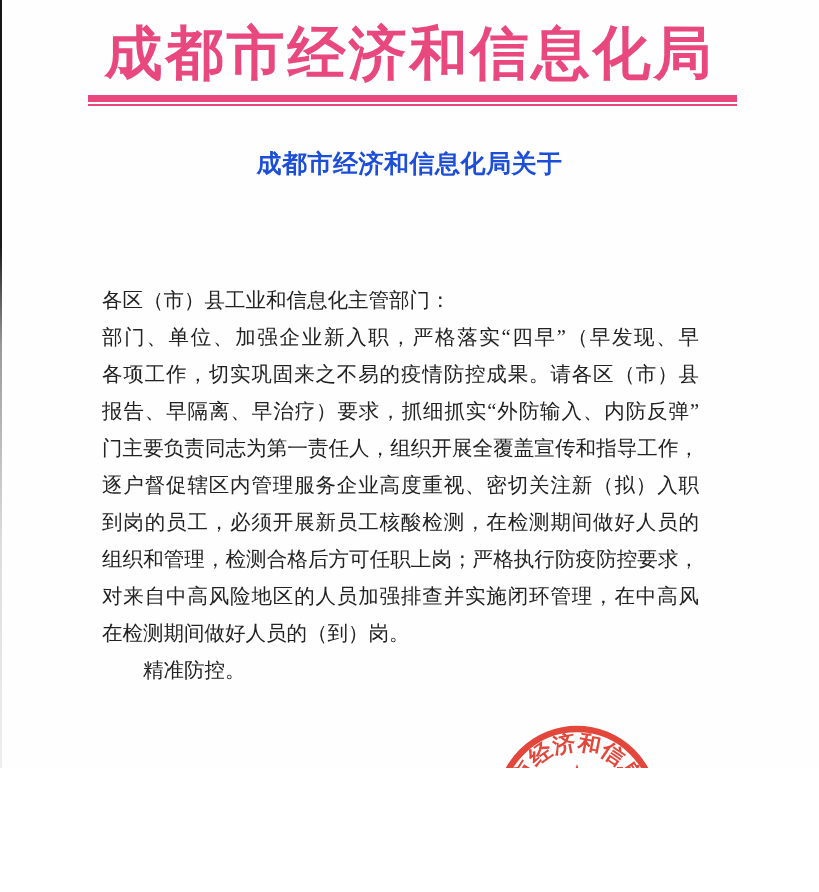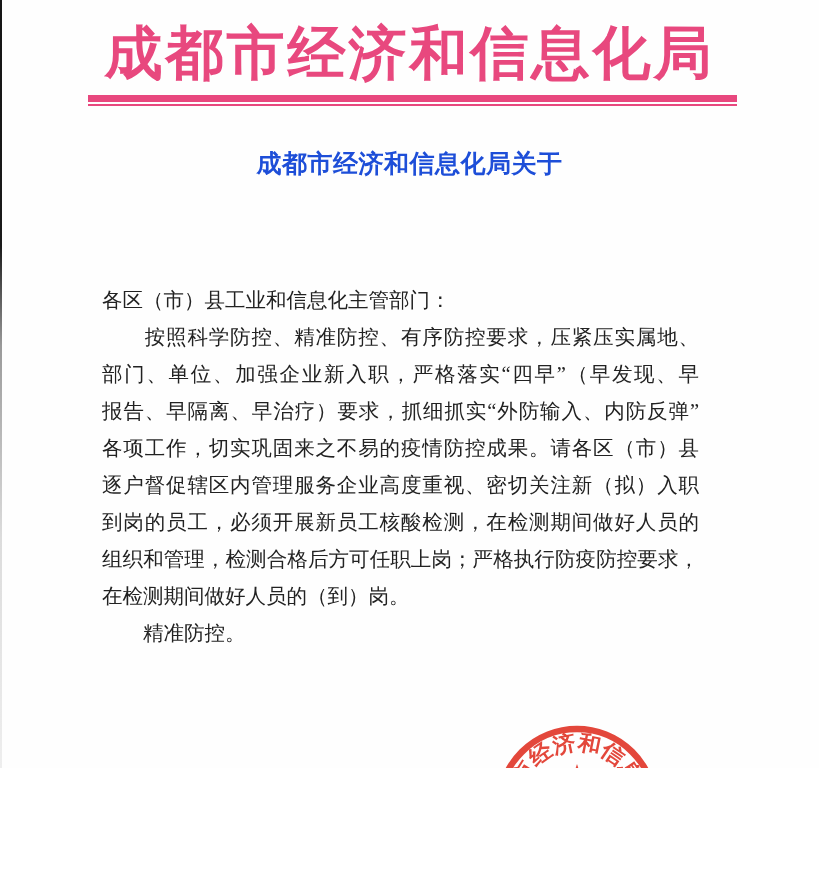--- a/index.html
+++ b/index.html
@@ -69,27 +69,28 @@
     <div class="rule-gap"></div>
     <div class="rule-thin"></div>
   </div>
 
   <div class="doc-title">
     <div>成都市经济和信息化局关于</div>
   </div>
 
   <div class="body-text">
     <div class="line">各区（市）县工业和信息化主管部门：</div>
-    <div class="line j">　　按照科学防控、精准防控、有序防控要求，压紧压实属地、</div>
     <div class="line j">部门、单位、加强企业新入职，严格落实“四早”（早发现、早</div>
+    <div class="line j">各项工作，切实巩固来之不易的疫情防控成果。请各区（市）县</div>
     <div class="line j">报告、早隔离、早治疗）要求，抓细抓实“外防输入、内防反弹”</div>
-    <div class="line j">各项工作，切实巩固来之不易的疫情防控成果。请各区（市）县</div>
+    <div class="line j">门主要负责同志为第一责任人，组织开展全覆盖宣传和指导工作，</div>
     <div class="line j">逐户督促辖区内管理服务企业高度重视、密切关注新（拟）入职</div>
     <div class="line j">到岗的员工，必须开展新员工核酸检测，在检测期间做好人员的</div>
     <div class="line j">组织和管理，检测合格后方可任职上岗；严格执行防疫防控要求，</div>
+    <div class="line j">对来自中高风险地区的人员加强排查并实施闭环管理，在中高风</div>
     <div class="line">在检测期间做好人员的（到）岗。</div>
     <div class="line">　　精准防控。</div>
   </div>
 
   <div class="sig-org">成都市经济和信息化局</div>
   <div class="sig-date">2021年8月9日</div>
 
   <svg class="seal" viewBox="-85 -85 170 170" xmlns="http://www.w3.org/2000/svg">
     <defs>
       <path id="seal-top-arc" d="M -51.66,24.09 A 57,57 0 1 1 51.66,24.09" fill="none"></path>

